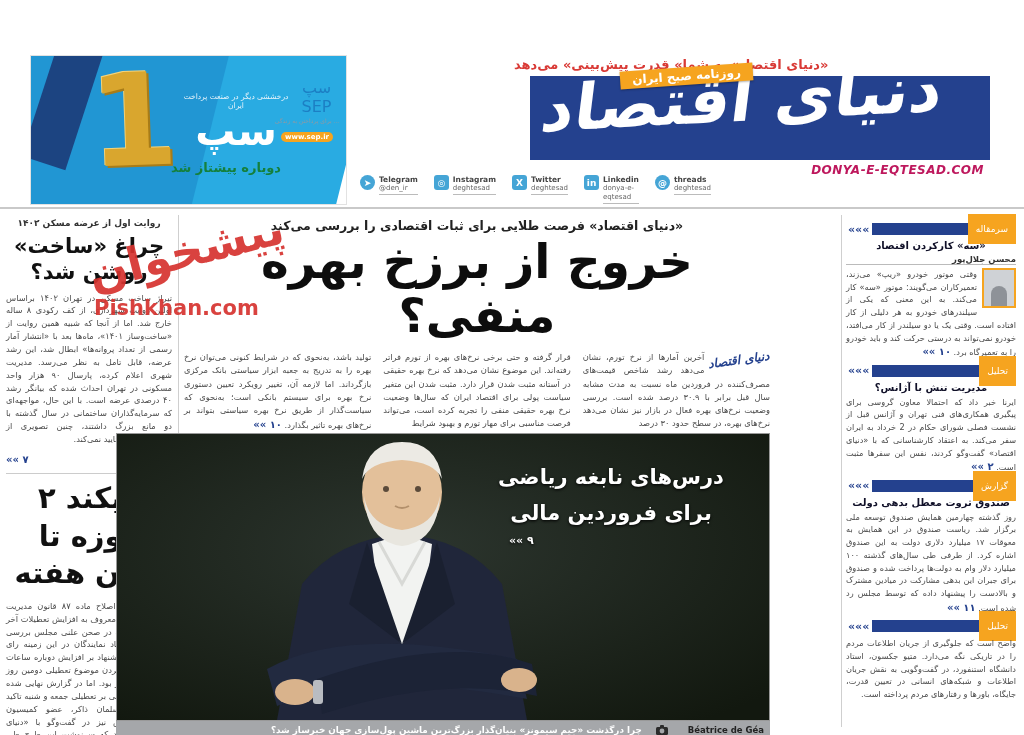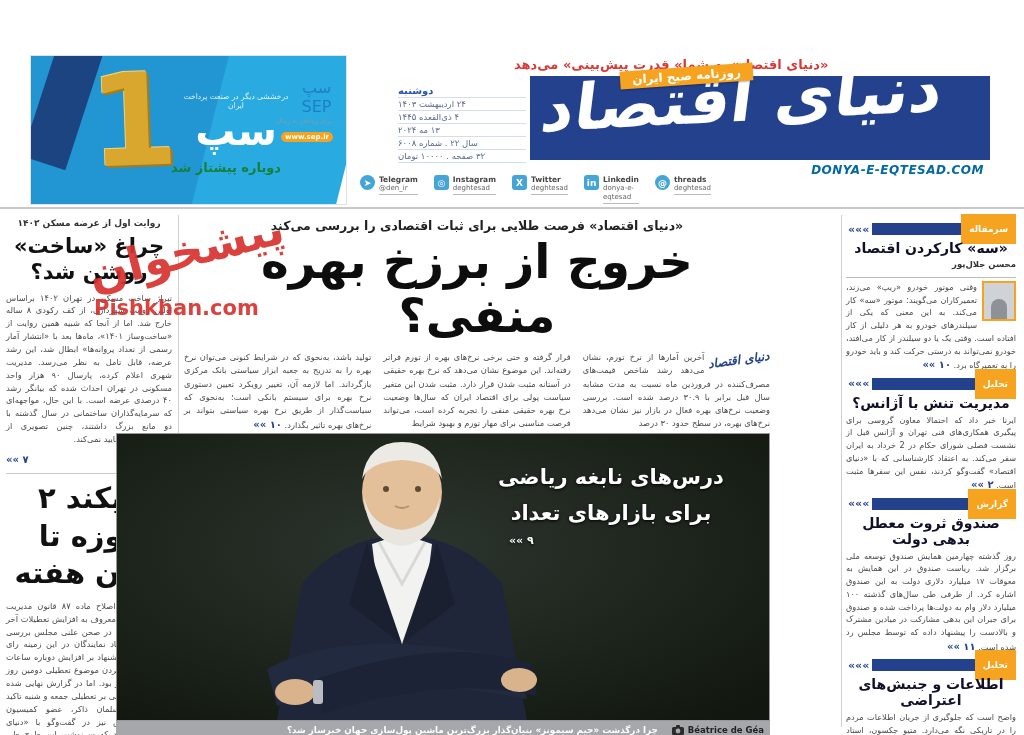--- a/index.html
+++ b/index.html
@@ -7,21 +7,21 @@
         font-family:"DejaVu Sans",sans-serif;direction:rtl;overflow:hidden;color:#222;}
   
   .header-rule{position:absolute;top:207px;left:0;right:0;height:2px;background:#c9c9c9;}
   .tagline{position:absolute;top:57px;right:40px;width:470px;text-align:left;
            color:#d93a36;font-size:13px;font-weight:bold;direction:rtl;}
   .logo-bar{position:absolute;top:76px;right:34px;width:460px;height:84px;background:#24418e;}
   .logo-text{position:absolute;right:18px;top:-14px;width:100%;text-align:center;color:#fff;
              font-size:64px;font-weight:bold;transform:skewX(-10deg) rotate(-3deg);white-space:nowrap;}
   .badge{position:absolute;top:-9px;left:90px;background:#f6a41f;color:#fff;font-weight:bold;
          font-size:12px;padding:2px 12px;transform:rotate(-4deg);box-shadow:0 1px 2px rgba(0,0,0,.3);}
-  .website{position:absolute;top:163px;right:40px;color:#0369a1;font-weight:bold;font-size:12px;
+  .website{position:absolute;top:163px;right:40px;color:#be185d;font-weight:bold;font-size:12px;
            letter-spacing:.5px;font-style:italic;}
   .datebox{position:absolute;top:84px;left:398px;width:128px;font-size:8.5px;color:#5a6b8c;
            text-align:left;direction:rtl;}
   .datebox div{border-bottom:1px solid #d4ddef;padding:1px 0;text-align:left;}
   .datebox .wd{color:#2a54b0;font-weight:bold;font-size:10px;border-bottom:1px solid #d4ddef;}
   .social{position:absolute;top:175px;left:360px;width:350px;display:flex;gap:16px;direction:ltr;}
   .soc{display:flex;gap:4px;align-items:flex-start;}
   .soc .ic{width:15px;height:15px;border-radius:50%;background:#45a5d6;color:#fff;font-size:9px;
            font-weight:bold;display:flex;align-items:center;justify-content:center;flex:0 0 15px;}
   .soc .ic.sq{border-radius:3px;}
@@ -76,58 +76,50 @@
   .lead-cols{display:flex;gap:12px;direction:rtl;}
   .lead-col{flex:1;font-size:8.3px;color:#4a4a4a;text-align:justify;line-height:1.6;}
   .stamp{float:right;color:#24418e;font-size:12px;font-weight:bold;font-style:italic;
          transform:rotate(-8deg);margin:0 0 2px 4px;}
   .photo-wrap{position:relative;width:652px;height:286px;border:1px solid #999;
               background:#161d18;}
   .overlay-txt{position:absolute;top:26px;right:28px;width:260px;text-align:center;color:#fff;
                font-size:21px;font-weight:bold;line-height:1.7;text-shadow:0 1px 3px #000;}
   .overlay-ref{font-size:11px;color:#fff;display:block;text-align:left;padding-left:28px;}
   .caption-bar{display:flex;align-items:center;height:18px;background:#a5a7aa;width:654px;}
-  .caption-bar .credit{display:flex;align-items:center;gap:4px;color:#222;font-size:8.5px;
+  .caption-bar .credit{display:flex;align-items:center;gap:20px;color:#222;font-size:8.5px;
                        font-weight:bold;direction:ltr;padding:0 6px;}
   .caption-bar .cap{flex:1;text-align:right;color:#fff;font-size:8.8px;font-weight:bold;padding:0 8px;}
   
   .sidebar{position:absolute;left:846px;top:218px;width:170px;}
   .sec-head{display:flex;align-items:center;height:14px;margin:4px 0 4px;}
-  .sec-head .lbl{background:#f6a41f;color:#fff;font-size:9px;font-weight:bold;padding:10px 8px;}
+  .sec-head .lbl{background:#f6a41f;color:#fff;font-size:9px;font-weight:normal;padding:10px 8px;}
   .sec-head .bar{flex:1;background:#24418e;height:12px;margin-left:3px;}
   .sec-head .chev{color:#24418e;font-weight:bold;font-size:11px;margin-left:2px;direction:ltr;}
-  .sec-title{font-size:14px;font-weight:bold;color:#101028;text-align:center;margin:2px 0 3px;}
+  .sec-title{font-size:10px;font-weight:bold;color:#101028;text-align:center;margin:2px 0 3px;}
   .sec-author{font-size:8.5px;color:#333;font-weight:bold;border-bottom:1px solid #bbb;
-              padding-bottom:8px;margin-bottom:3px;}
+              padding-bottom:0;margin-bottom:3px;}
   .sec-body{font-size:8.2px;color:#4a4a4a;text-align:justify;line-height:1.55;}
   .sec-photo{float:right;width:30px;height:36px;border:2px solid #f6a41f;background:#cfd2d6;
              margin:0 0 2px 5px;display:flex;align-items:flex-end;justify-content:center;overflow:hidden;}
   .head-sil{width:16px;height:20px;background:#8e9298;border-radius:8px 8px 0 0;}
 </style>
 </head>
 <body>
 
 <div class="page">
 
   <div class="tagline">«دنیای اقتصاد» به شما» قدرت پیش‌بینی» می‌دهد</div>
 
   <div class="logo-bar">
     <div class="logo-text">دنیای اقتصاد</div>
     <div class="badge">روزنامه صبح ایران</div>
   </div>
   <div class="website">DONYA-E-EQTESAD.COM</div>
 
-  <div class="datebox">
-    <div class="wd">دوشنبه</div>
-    <div>۲۴ اردیبهشت ۱۴۰۳</div>
-    <div>۴ ذی‌القعده ۱۴۴۵</div>
-    <div>۱۳ مه ۲۰۲۴</div>
-    <div>سال ۲۲ . شماره ۶۰۰۸</div>
-    <div>۳۲ صفحه . ۱۰۰۰۰ تومان</div>
-  </div>
 
   <div class="social">
     <div class="soc">
       <span class="ic">➤</span>
       <span class="tx"><b>Telegram</b><span>@den_ir</span></span>
     </div>
     <div class="soc">
       <span class="ic sq">◎</span>
       <span class="tx"><b>Instagram</b><span>deghtesad</span></span>
     </div>
@@ -233,21 +225,21 @@
         <path d="M245 45 Q250 8 285 8 Q320 8 325 45 Q318 28 285 26 Q252 28 245 45" fill="#eceae4"></path>
 
         <path d="M247 62 Q250 108 285 112 Q320 108 323 62 Q318 92 285 96 Q252 92 247 62" fill="#e8e6df"></path>
 
         <circle cx="269" cy="55" r="3" fill="#5b4a3a"></circle>
         <circle cx="301" cy="55" r="3" fill="#5b4a3a"></circle>
         <path d="M278 72 Q285 76 292 72" fill="none" stroke="#b3906c" stroke-width="2"></path>
       </svg>
       <div class="overlay-txt">
         <span>درس‌های نابغه ریاضی</span><br>
-        <span>برای بازارهای تعداد</span>
+        <span>برای فروردین مالی</span>
         <span class="overlay-ref pref" style="color:#fff">«« ۹</span>
       </div>
     </div>
 
     <div class="caption-bar">
       <span class="credit">
         <svg width="12" height="10" viewBox="0 0 12 10">
           <rect x="0" y="2" width="12" height="8" rx="1.5" fill="#2b2b2b"></rect>
           <rect x="4" y="0" width="4" height="3" rx="1" fill="#2b2b2b"></rect>
           <circle cx="6" cy="6" r="2.4" fill="#a5a7aa"></circle>
@@ -295,21 +287,20 @@
     <div class="sec-body">
       <span>روز گذشته چهارمین همایش صندوق توسعه ملی برگزار شد. ریاست صندوق در این همایش به معوقات ۱۷ میلیارد دلاری دولت به این صندوق اشاره کرد. از طرفی طی سال‌های گذشته ۱۰۰ میلیارد دلار وام به دولت‌ها پرداخت شده و صندوق برای جبران این بدهی مشارکت در میادین مشترک و بالادست را پیشنهاد داده که توسط مجلس رد شده است.</span>
       <span class="pref">«« ۱۱</span>
     </div>
 
     <div class="sec-head">
       <span class="lbl">تحلیل</span>
       <span class="bar"></span>
       <span class="chev">«««</span>
     </div>
-    <div class="sec-title">اطلاعات و جنبش‌های اعتراضی</div>
     <div class="sec-body">
       <span>واضح است که جلوگیری از جریان اطلاعات مردم را در تاریکی نگه می‌دارد. متیو جکسون، استاد دانشگاه استنفورد، در گفت‌وگویی به نقش جریان اطلاعات و شبکه‌های انسانی در تعیین قدرت، جایگاه، باورها و رفتارهای مردم پرداخته است.</span>
       
     </div>
 
   </div>
 
 </div>
 
 </body></html>

